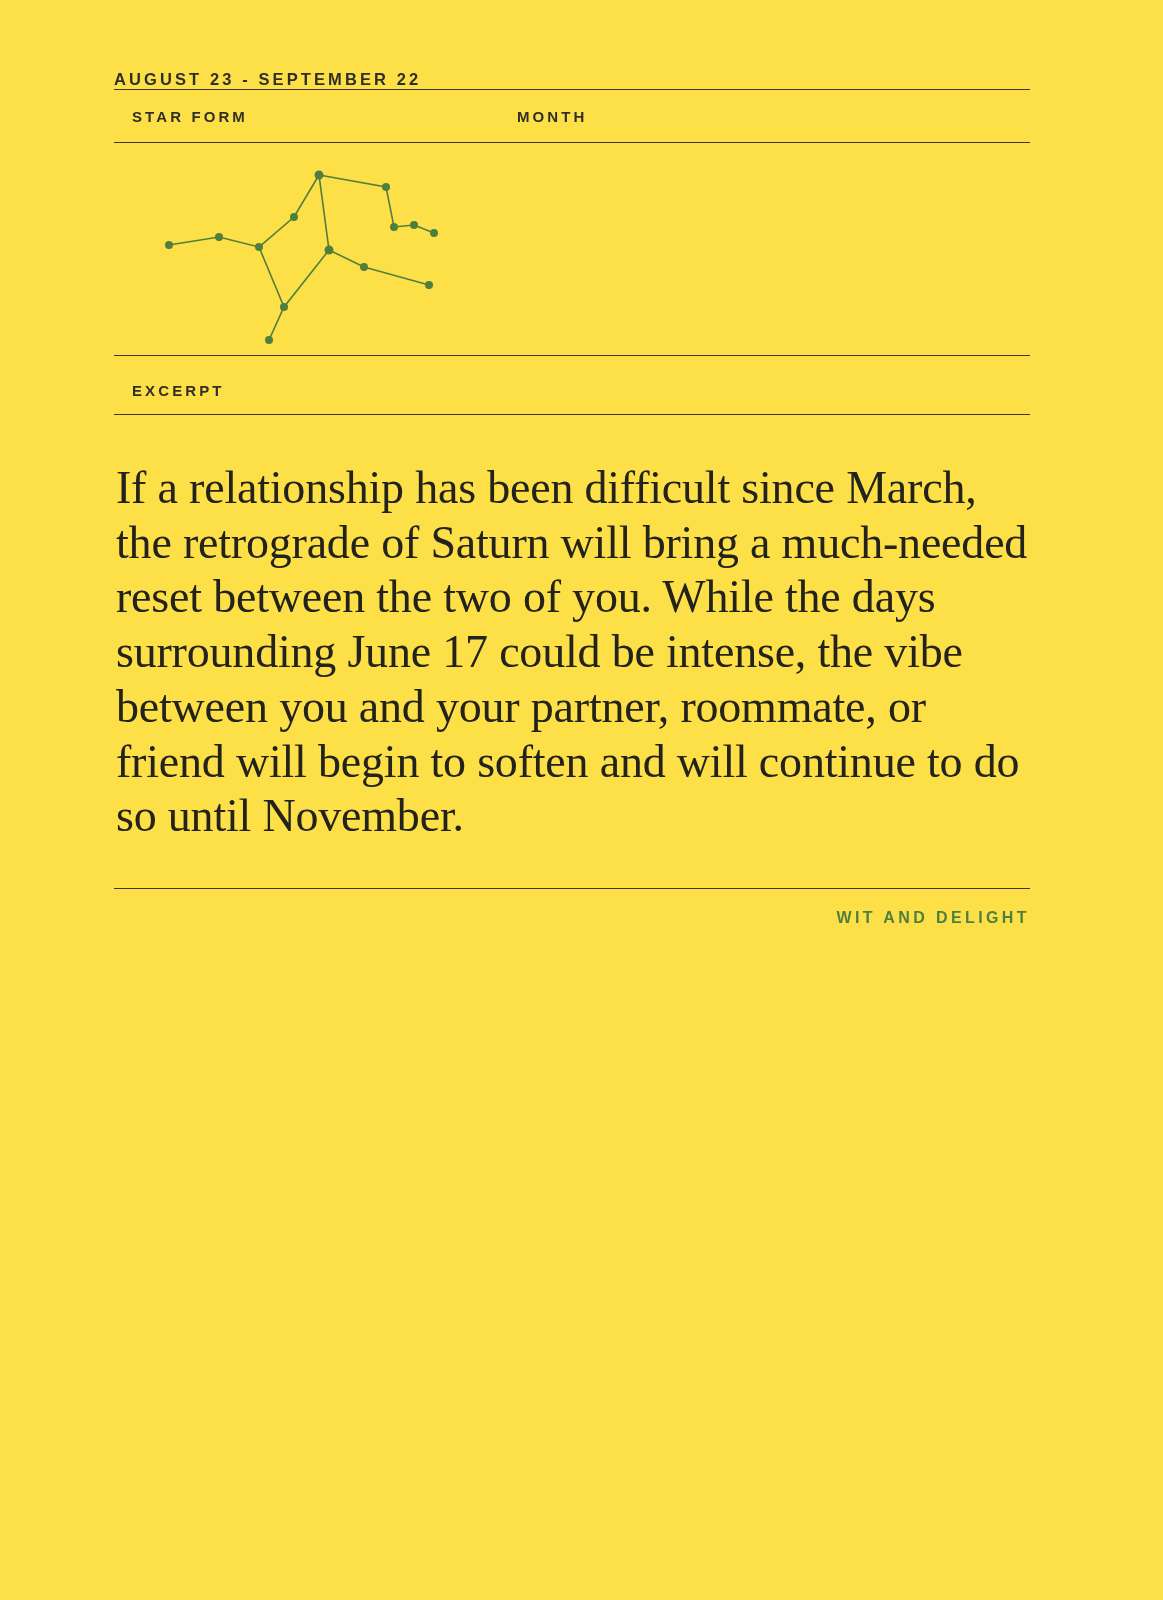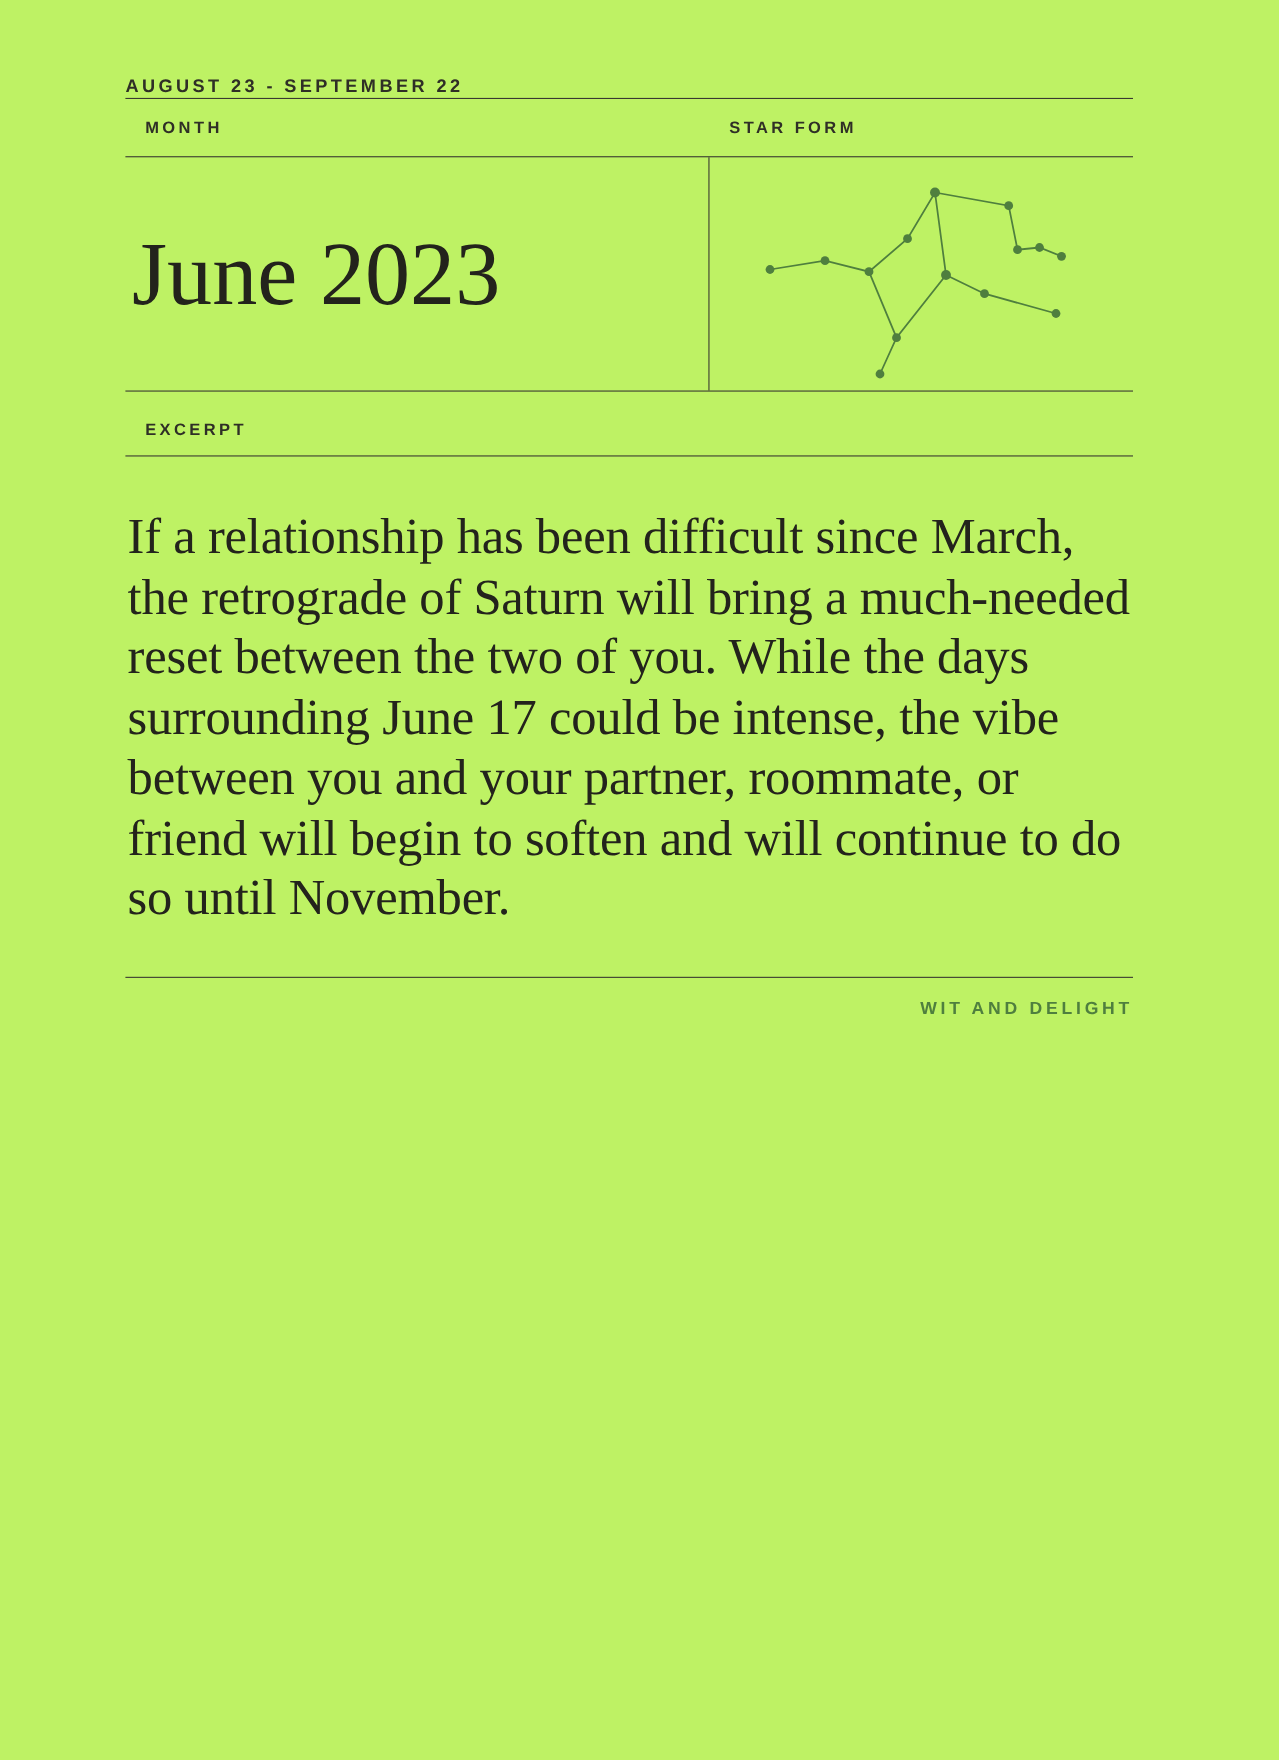--- a/index.html
+++ b/index.html
@@ -11,21 +11,21 @@
   body {
     font-family: "Liberation Sans", sans-serif;
     color: #2b2b24;
     position: relative;
     overflow: hidden;
   }
   .page {
     position: absolute;
     left: 0; top: 0;
     width: 1163px; height: 1600px;
-    background: #bef264;
+    background: #fde047;
   }
   .inner {
     position: absolute;
     left: 114px;
     top: 0;
     width: 916px;
   }
 
   .eyebrow {
     margin-top: 70px;
@@ -138,32 +138,29 @@
 
 <div class="page">
   <div class="inner">
 
     <div class="eyebrow">AUGUST 23 - SEPTEMBER 22</div>
 
 
     <div class="rule"></div>
 
     <div class="meta-head">
+      <div class="cell right">
+        <span class="label">STAR FORM</span>
+      </div>
       <div class="cell left">
         <span class="label">MONTH</span>
       </div>
-      <div class="cell right">
-        <span class="label">STAR FORM</span>
-      </div>
     </div>
 
     <div class="meta-body">
-      <div class="left">
-        <span class="month-value">June 2023</span>
-      </div>
       <div class="right">
         <svg class="constellation" viewBox="0 0 330 190">
           <g stroke="#4f7f3e" stroke-width="1.6" fill="none">
             <polyline points="5,90 55,82 95,92 130,62 155,20 165,95 120,152 105,185"></polyline>
             <polyline points="155,20 222,32 230,72 250,70 270,78"></polyline>
             <polyline points="165,95 200,112 265,130"></polyline>
             <polyline points="95,92 120,152"></polyline>
           </g>
           <g fill="#4f7f3e">
             <circle cx="5" cy="90" r="4"></circle>

